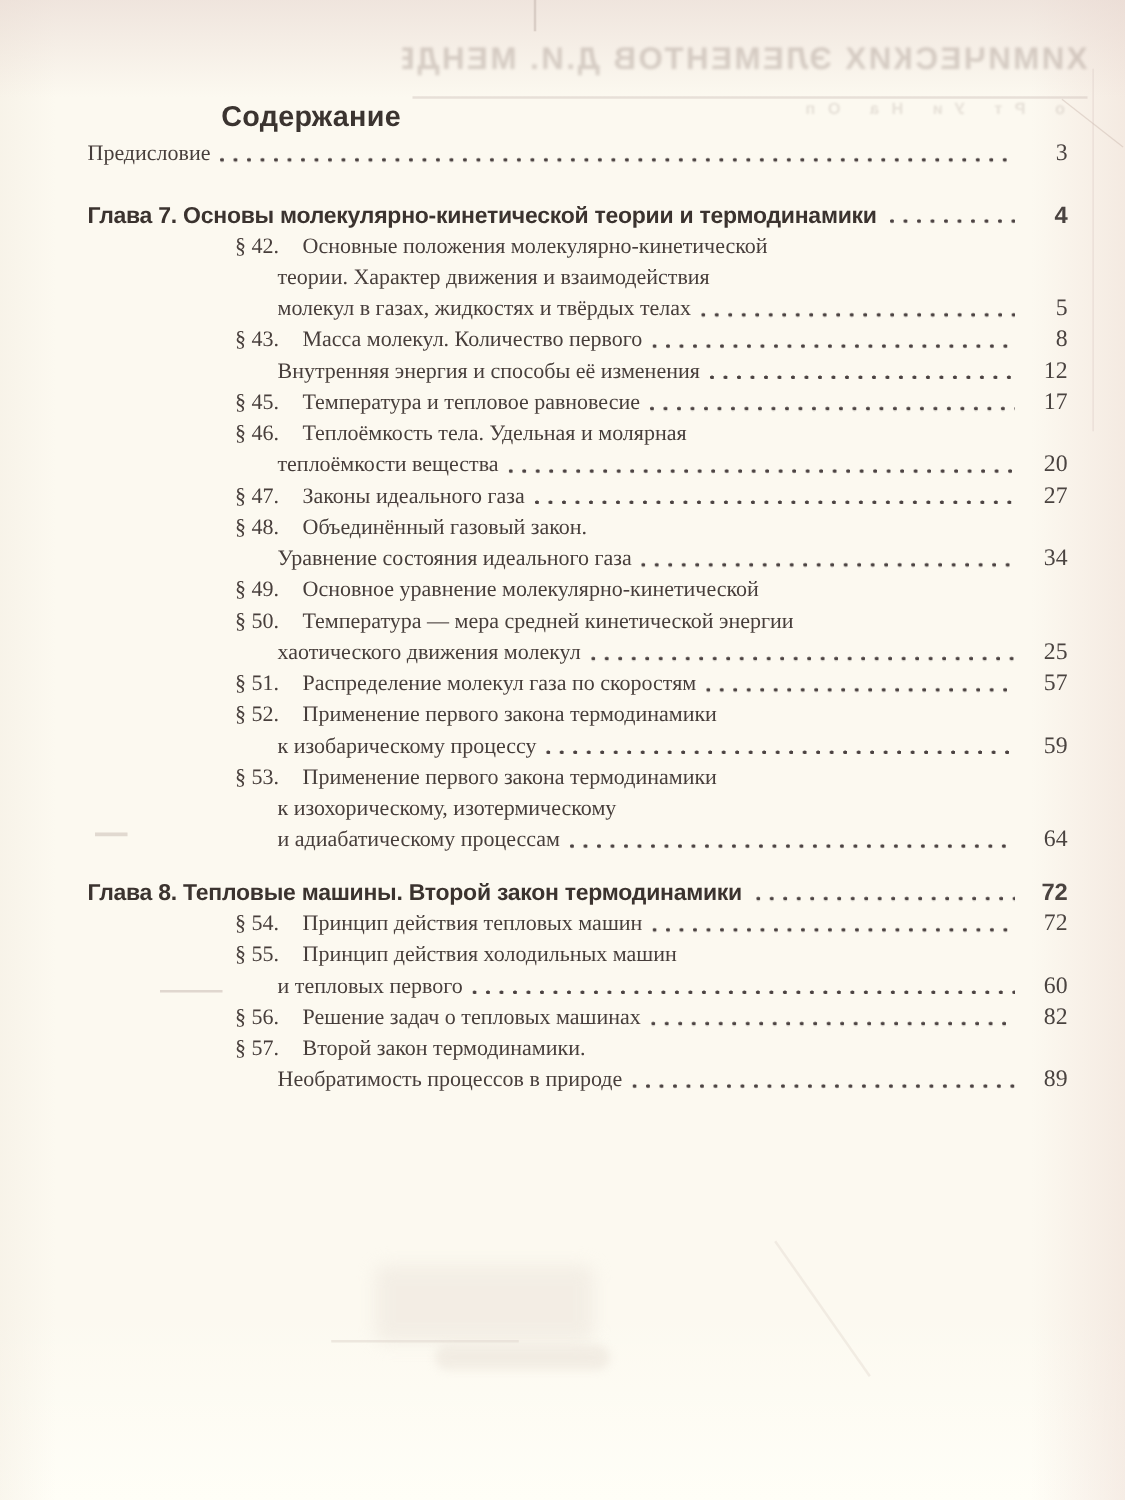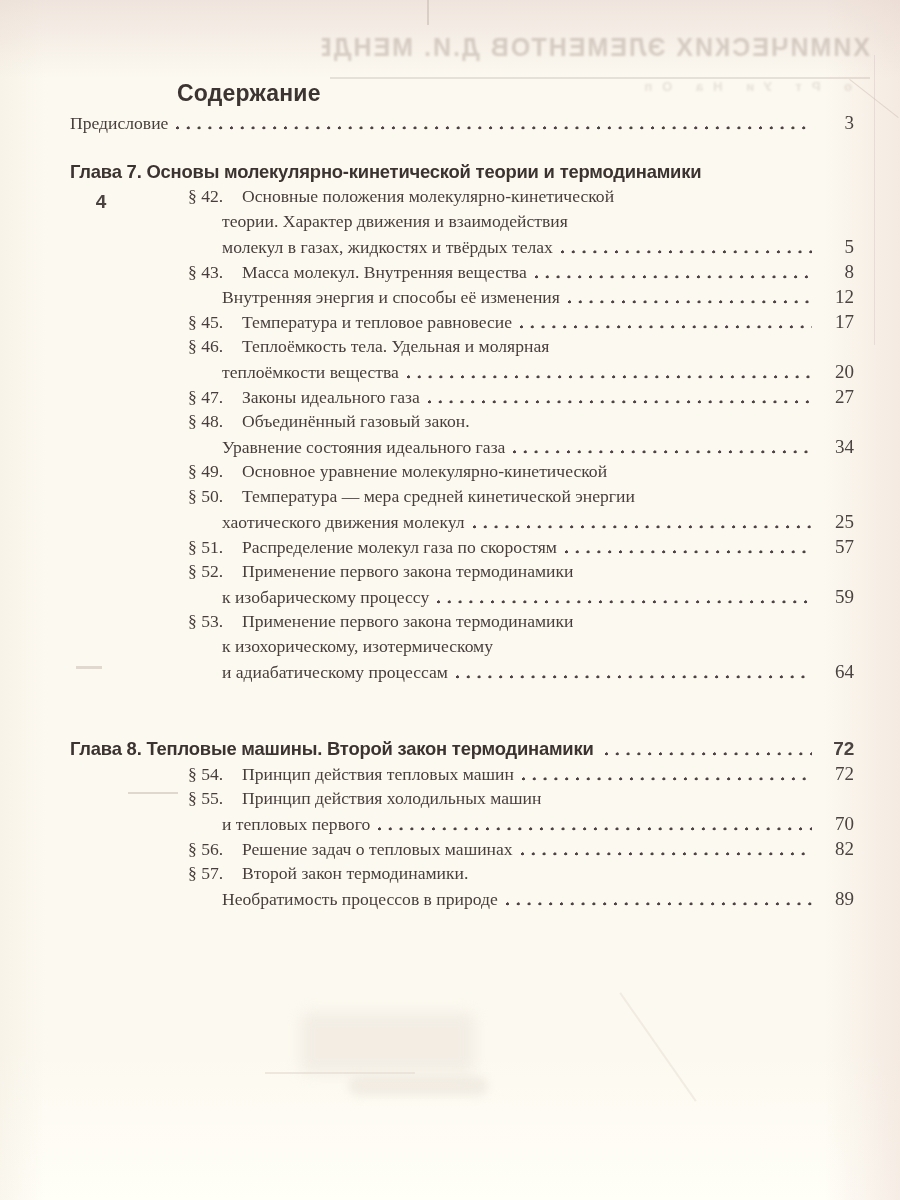--- a/index.html
+++ b/index.html
@@ -71,22 +71,22 @@
     background-size: 10.8px 4px;
     background-repeat: repeat-x;
   }
   .pg { flex: none; width: 36px; text-align: right; font-size: 19px; color: #4a4340; }
   .chapter {
     font-family: "Liberation Sans", sans-serif;
     font-weight: 700; font-size: 18.4px; letter-spacing: -0.2px;
     color: #3b332f;
   }
   .chapter .txt { padding-right: 7px; }
-  .gap-ch7 { margin-top: 24px; flex-direction: column; }
-  .gap-ch8 { margin-top: 52px; }
+  .gap-ch7 { margin-top: 24px; }
+  .gap-ch8 { margin-top: 17px; }
 </style>
 </head>
 <body>
 
 <div class="ghost ghost-title">ХИМИЧЕСКИХ ЭЛЕМЕНТОВ Д.И. МЕНДЕЛЕЕВА</div>
 <div class="ghost ghost-underline"></div>
 <div class="ghost ghost-row">о Рт Уи На Оп</div>
 <div class="ghost ghost-vline"></div>
 <div class="ghost ghost-tick-top"></div>
 <div class="ghost ghost-crease-3"></div>
@@ -121,21 +121,21 @@
     <span class="txt">теории. Характер движения и взаимодействия</span>
   </div>
   <div class="row cont">
     <span class="txt">молекул в газах, жидкостях и твёрдых телах</span>
     <span class="leader"></span>
     <span class="pg">5</span>
   </div>
 
   <div class="row sec">
     <span class="num">§ 43.</span>
-    <span class="txt">Масса молекул. Внутренняя вещества</span>
+    <span class="txt">Масса молекул. Количество первого</span>
     <span class="leader"></span>
     <span class="pg">8</span>
   </div>
 
   <div class="row cont">
     <span class="txt">Внутренняя энергия и способы её изменения</span>
     <span class="leader"></span>
     <span class="pg">12</span>
   </div>
 
@@ -231,21 +231,21 @@
     <span class="pg">72</span>
   </div>
 
   <div class="row sec">
     <span class="num">§ 55.</span>
     <span class="txt">Принцип действия холодильных машин</span>
   </div>
   <div class="row cont">
     <span class="txt">и тепловых первого</span>
     <span class="leader"></span>
-    <span class="pg">70</span>
+    <span class="pg">60</span>
   </div>
 
   <div class="row sec">
     <span class="num">§ 56.</span>
     <span class="txt">Решение задач о тепловых машинах</span>
     <span class="leader"></span>
     <span class="pg">82</span>
   </div>
 
   <div class="row sec">

